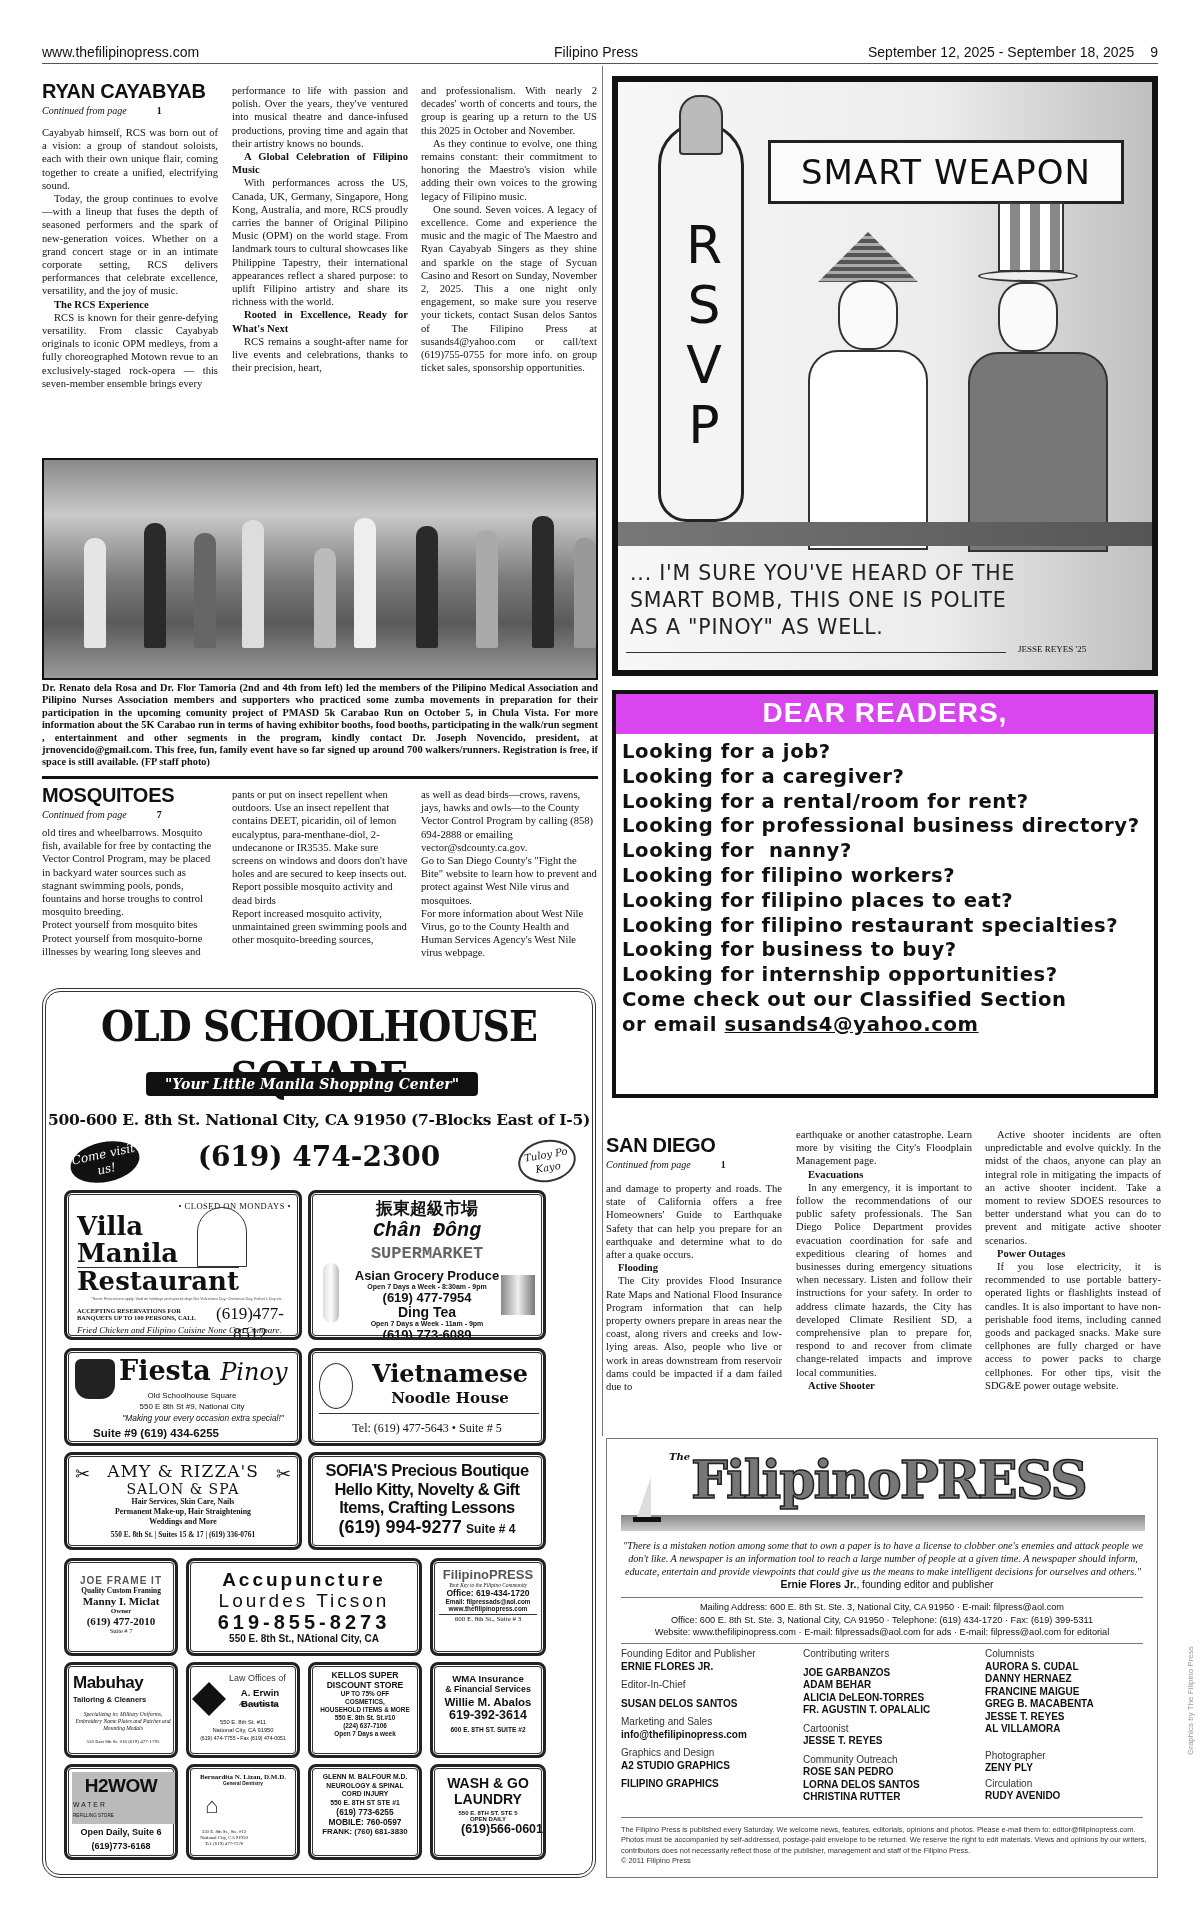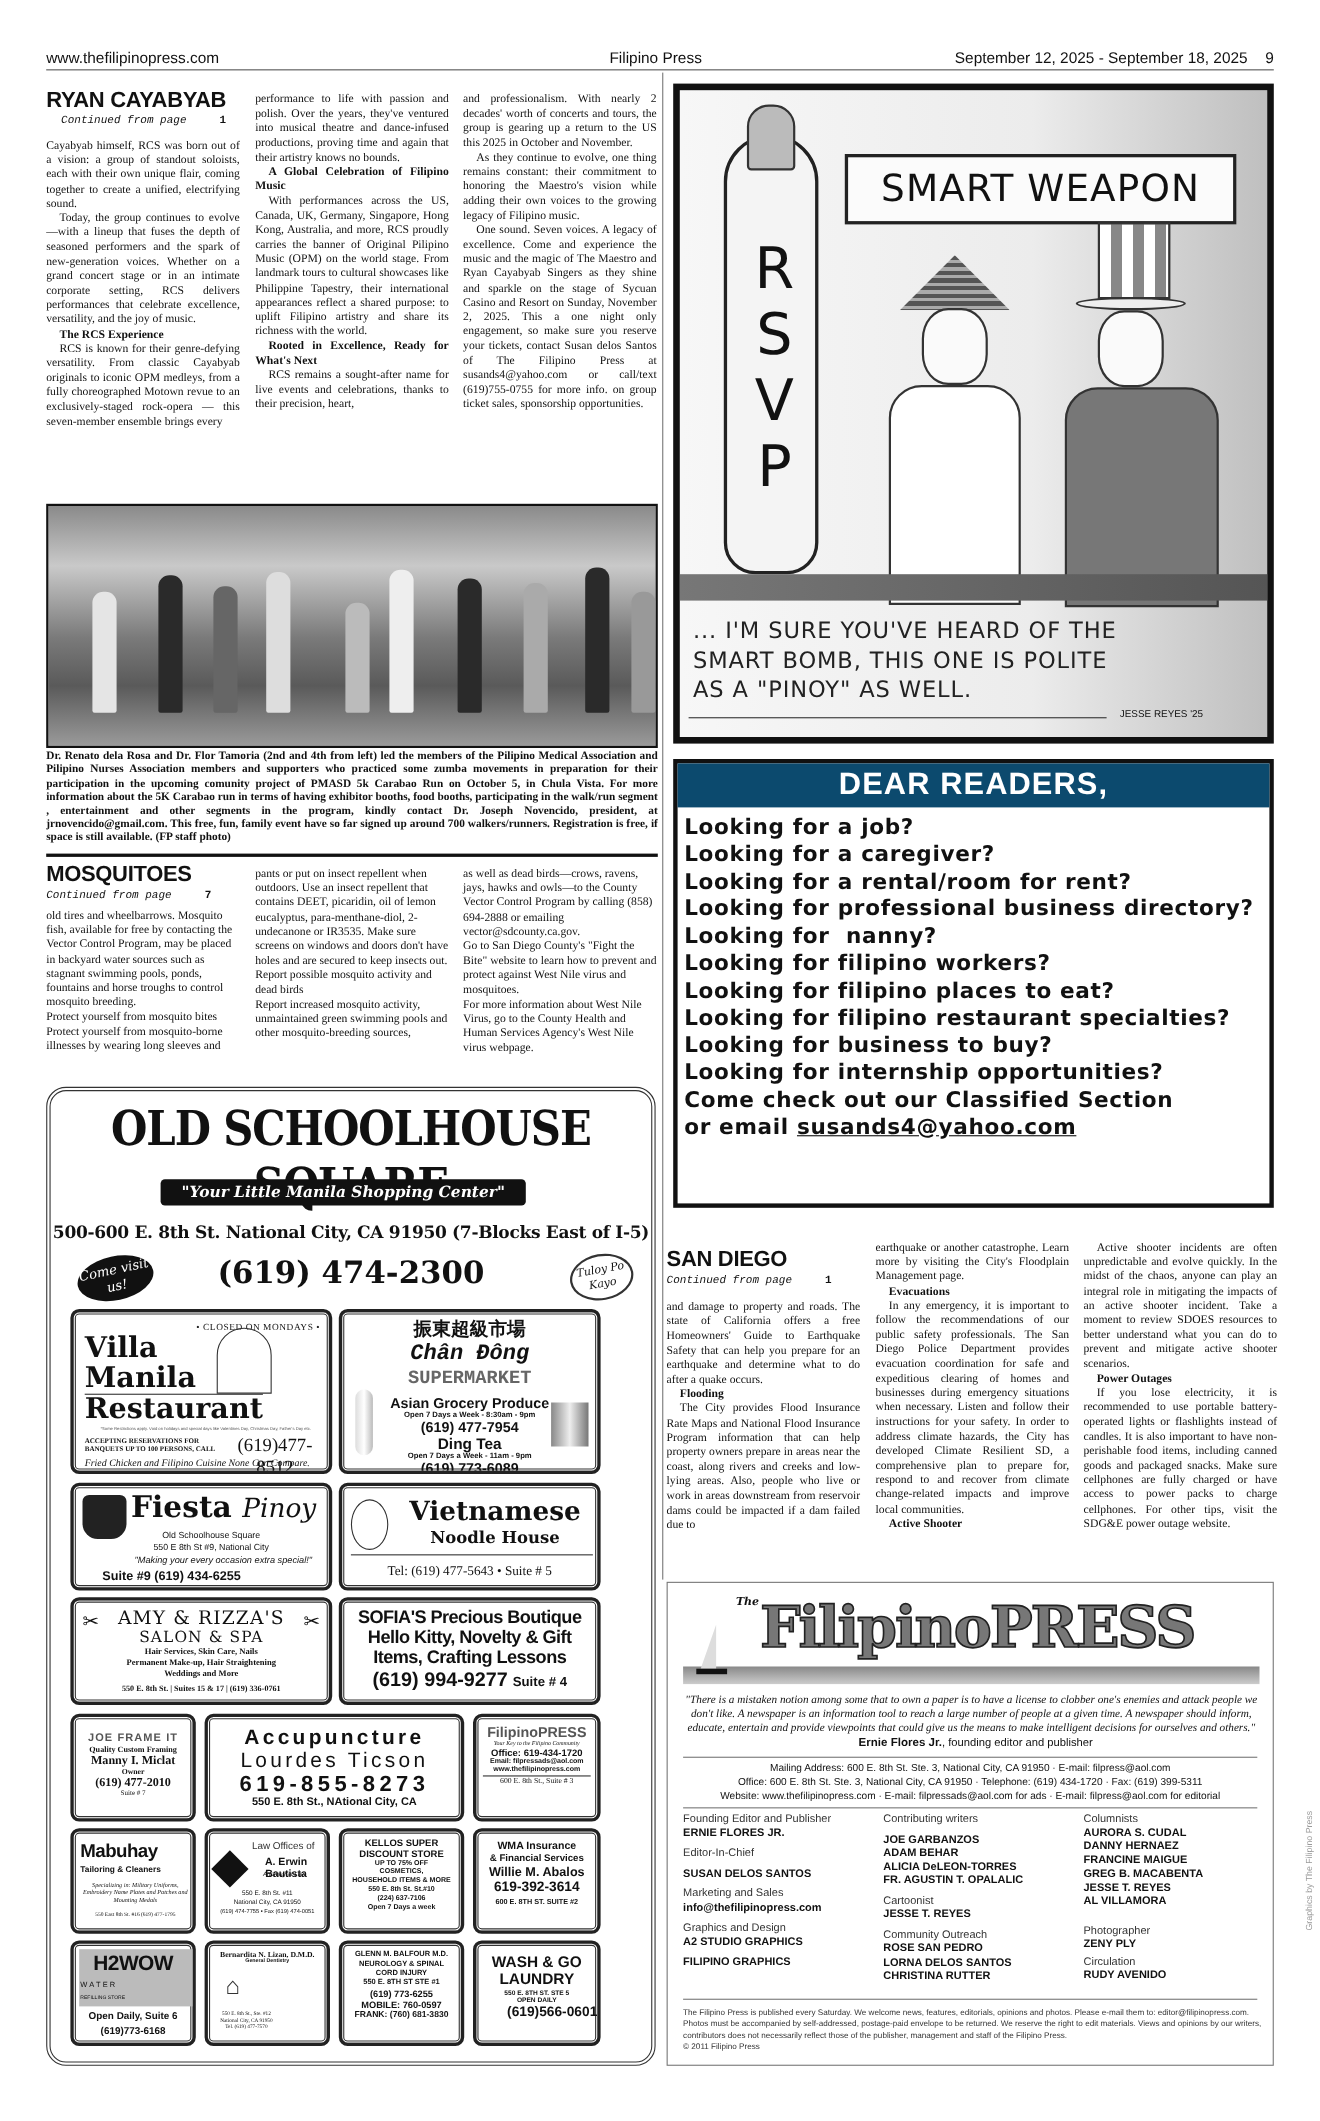--- a/index.html
+++ b/index.html
@@ -2,21 +2,21 @@
 <html><head>
 <meta charset="utf-8">
 <style>
   * { box-sizing: border-box; margin: 0; padding: 0; }
   body { width: 1200px; height: 1928px; background: #fff; font-family: "Liberation Serif", serif; color: #111; position: relative; overflow: hidden; }
   .abs { position: absolute; }
   .hdr { position: absolute; top: 44px; left: 42px; right: 42px; height: 20px; border-bottom: 1px solid #555; font-family: "Liberation Sans", sans-serif; font-size: 14px; }
   .hdr span { position: absolute; top: 0; }
   .vline { position: absolute; background: #777; width: 1px; }
   .headline { font-family: "Liberation Sans", sans-serif; font-weight: bold; font-size: 20px; letter-spacing: -0.3px; }
-  .cont { font-family: Liberation Mono, monospace; font-style: italic; font-size: 10px; margin-top: 2px; text-align: right; }
+  .cont { font-family: Liberation Serif, serif; font-style: italic; font-size: 10px; margin-top: 2px; }
   .cont b { font-style: normal; margin-left: 30px; }
   .col { position: absolute; font-size: 10.6px; line-height: 13.2px; text-align: justify; }
   .col p { text-indent: 12px; }
   .col p.noi { text-indent: 0; }
   .col .sub { font-weight: bold; text-indent: 12px; }
   .col.left p { text-indent: 0; text-align: left; }
   .photo { position: absolute; left: 42px; top: 458px; width: 556px; height: 222px; border: 2px solid #111;
     background: linear-gradient(180deg, #8a8a8a 0%, #c9c9c9 25%, #7a7a7a 55%, #5a5a5a 75%, #9a9a9a 100%); overflow: hidden; }
   .photo .fig { position: absolute; bottom: 30px; width: 22px; height: 120px; background: #2a2a2a; border-radius: 10px 10px 2px 2px; }
   .caption { position: absolute; left: 42px; top: 682px; width: 556px; font-weight: bold; font-size: 10.3px; line-height: 12.4px; text-align: justify; }
@@ -31,23 +31,23 @@
   .cartoon .man1 .face { position: absolute; left: 40px; top: 48px; width: 60px; height: 70px; border: 2px solid #333; border-radius: 40%; background: #fafafa; }
   .cartoon .man1 .body { position: absolute; left: 10px; top: 118px; width: 120px; height: 200px; border: 2px solid #333; border-radius: 30px 30px 0 0; background: #fff; }
   .cartoon .man2 { position: absolute; left: 350px; top: 120px; width: 150px; height: 330px; }
   .cartoon .man2 .hat { position: absolute; left: 30px; top: 0; width: 66px; height: 70px; background: repeating-linear-gradient(90deg, #fff 0 10px, #888 10px 20px); border: 2px solid #333; }
   .cartoon .man2 .brim { position: absolute; left: 10px; top: 68px; width: 100px; height: 12px; background: #eee; border: 2px solid #333; border-radius: 50%; }
   .cartoon .man2 .face { position: absolute; left: 30px; top: 80px; width: 60px; height: 70px; border: 2px solid #333; border-radius: 40%; background: #fafafa; }
   .cartoon .man2 .body { position: absolute; left: 0; top: 150px; width: 140px; height: 200px; background: #777; border: 2px solid #333; border-radius: 30px 30px 0 0; }
   .cartoon .floor { position: absolute; left: 0; top: 440px; width: 100%; height: 24px; background: linear-gradient(90deg, #777, #555); }
   .cartoon .say { position: absolute; left: 12px; top: 478px; width: 500px; font-family: "DejaVu Sans", sans-serif; font-size: 20.5px; line-height: 27px; letter-spacing: 0.8px; color: #222; white-space: pre-line; }
   .cartoon .sigline { position: absolute; left: 8px; top: 570px; width: 380px; height: 1px; background: #333; }
-  .cartoon .sig { position: absolute; left: 400px; top: 562px; font-family: Liberation Sans, sans-serif; font-size: 9px; }
+  .cartoon .sig { position: absolute; left: 400px; top: 562px; font-family: Liberation Serif, serif; font-size: 9px; }
   .readers { position: absolute; left: 612px; top: 690px; width: 546px; height: 408px; border: 4px solid #111; }
-  .readers .bar { background: #0c4a6e; color: #fff; text-align: center; font-family: "Liberation Sans", sans-serif; font-weight: bold; font-size: 28px; height: 40px; line-height: 38px; letter-spacing: 1px; }
+  .readers .bar { background: #d946ef; color: #fff; text-align: center; font-family: "Liberation Sans", sans-serif; font-weight: bold; font-size: 28px; height: 40px; line-height: 38px; letter-spacing: 1px; }
   .readers ul { list-style: none; padding: 6px 0 0 6px; font-family: "DejaVu Sans", sans-serif; font-weight: bold; font-size: 19.6px; line-height: 24.8px; letter-spacing: 0.6px; }
   .readers .email { text-decoration: underline; }
   .ads { position: absolute; left: 42px; top: 988px; width: 554px; height: 890px; border: 4px double #333; border-radius: 18px; }
   .adbox { position: absolute; border: 3px solid #222; border-radius: 8px; background: #fff; overflow: hidden; text-align: center; box-shadow: inset 0 0 0 1px #fff, inset 0 0 0 2px #333; }
   .oss-title { position: absolute; left: 0; top: 14px; width: 100%; text-align: center; font-family: "DejaVu Serif", serif; font-weight: bold; font-size: 38px; letter-spacing: -1px; transform: scaleY(1.15); }
   .oss-tag { position: absolute; left: 100px; top: 80px; width: 332px; height: 24px; background: #111; color: #fff; border-radius: 4px; font-family: "DejaVu Serif", serif; font-style: italic; font-weight: bold; font-size: 14px; line-height: 24px; text-align: center; }
   .oss-addr { position: absolute; left: 0; top: 118px; width: 100%; text-align: center; font-family: "DejaVu Serif", serif; font-weight: bold; font-size: 15.5px; letter-spacing: -0.3px; }
   .oss-phone { position: absolute; left: 0; top: 148px; width: 100%; text-align: center; font-family: "DejaVu Serif", serif; font-weight: bold; font-size: 28px; }
   .oss-come { position: absolute; left: 24px; top: 150px; width: 70px; height: 40px; background: #111; color: #fff; border-radius: 50%; font-family: "DejaVu Serif", serif; font-style: italic; font-size: 12px; line-height: 15px; padding-top: 5px; text-align: center; transform: rotate(-12deg); }
   .oss-tuloy { position: absolute; left: 472px; top: 148px; width: 58px; height: 42px; border: 2px solid #333; border-radius: 50%; font-family: "DejaVu Serif", serif; font-style: italic; font-size: 10px; line-height: 13px; padding-top: 6px; text-align: center; transform: rotate(-10deg); }

